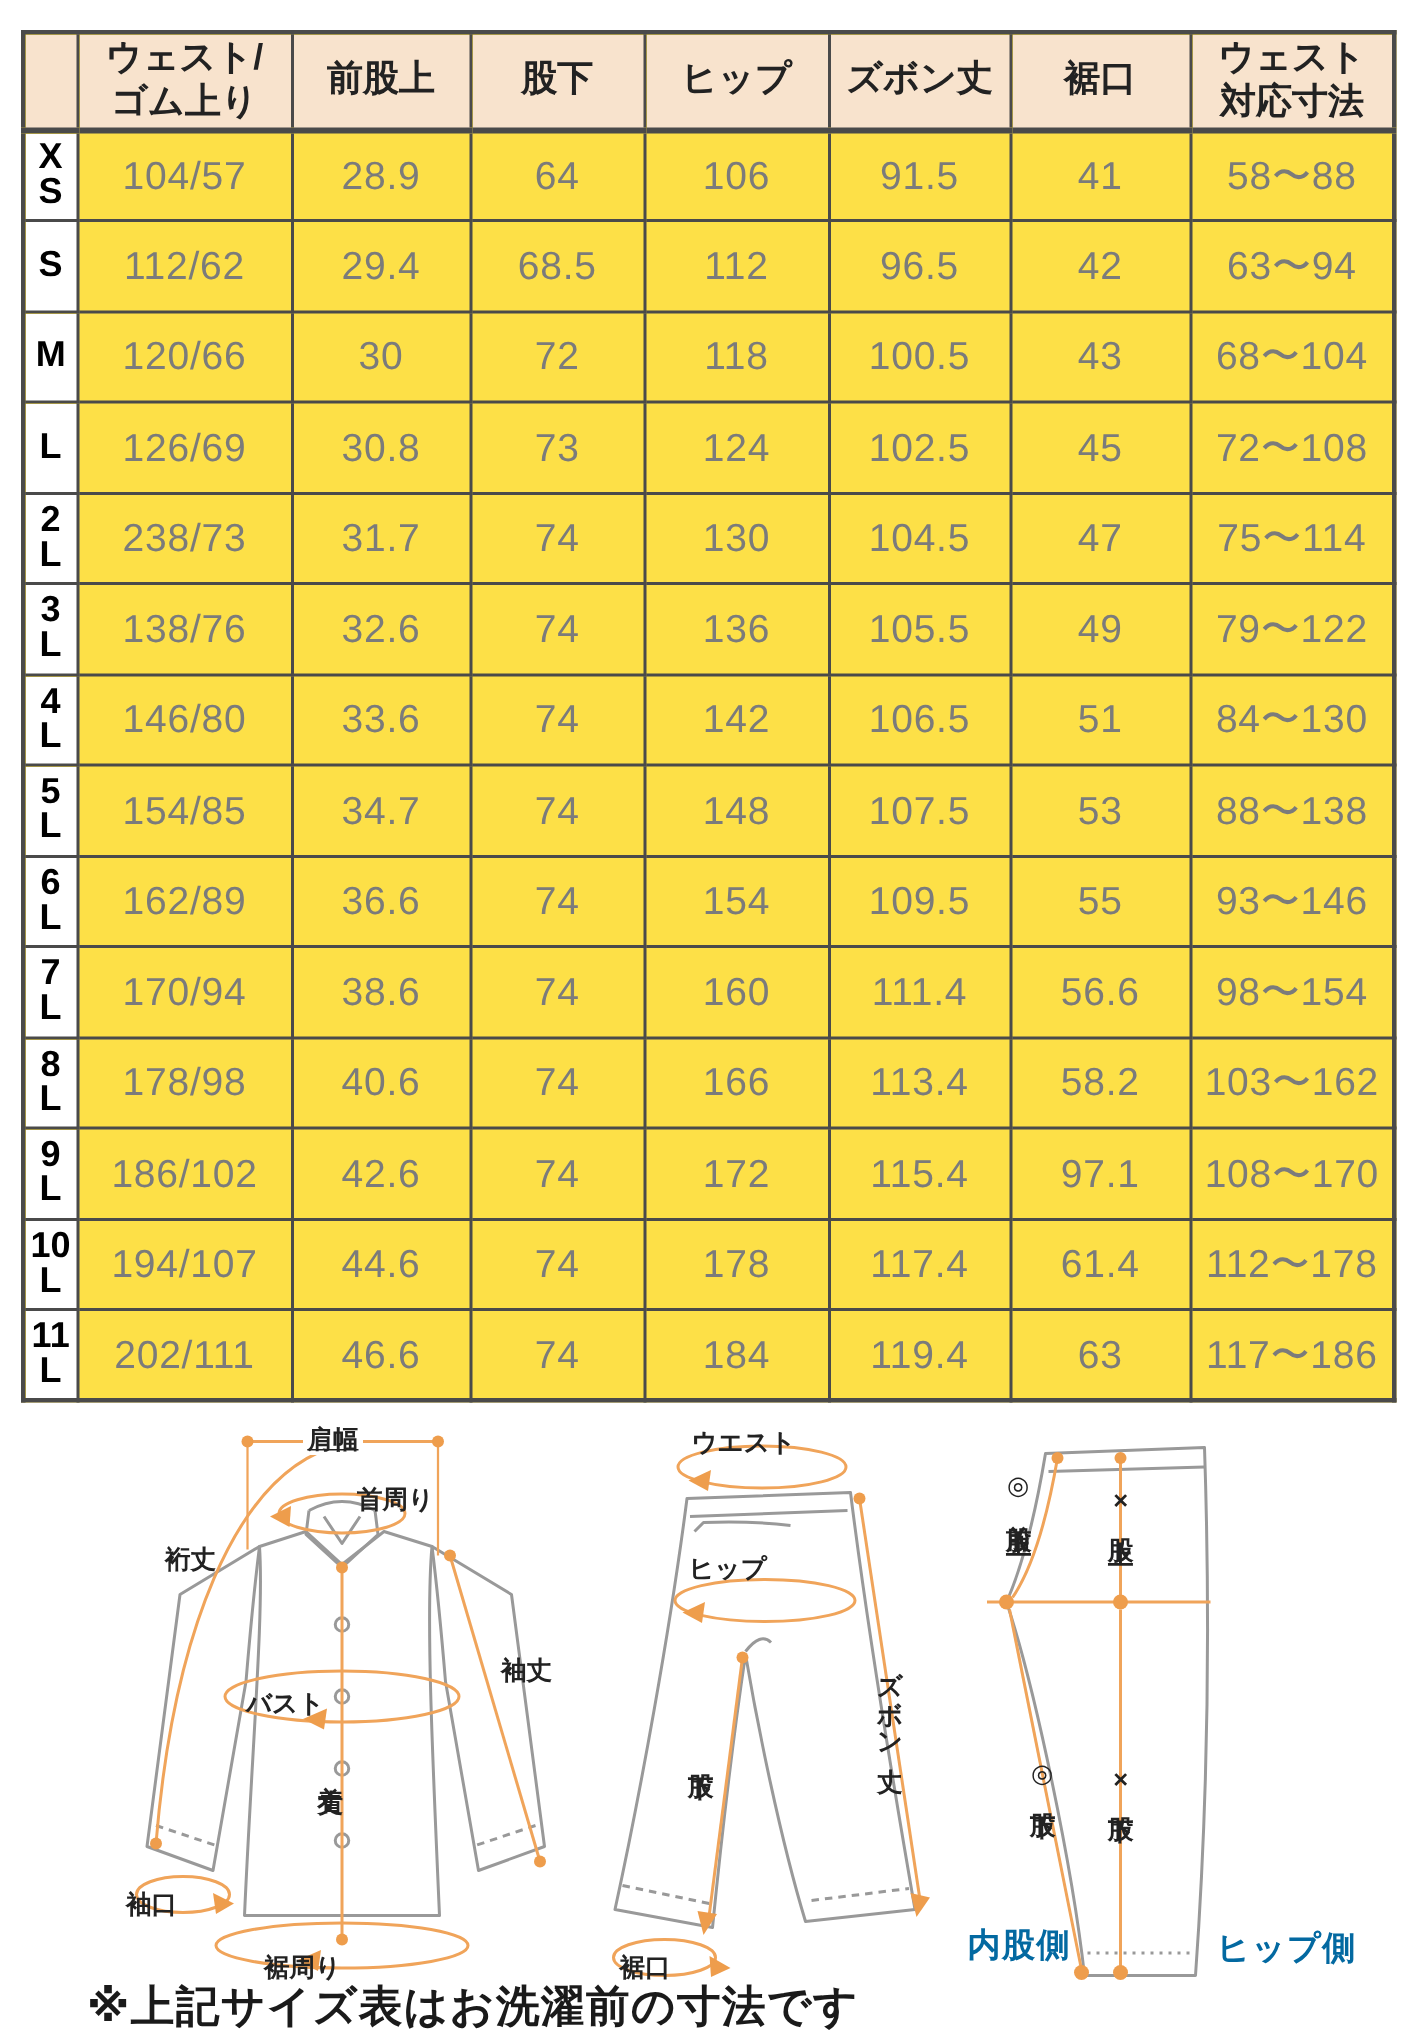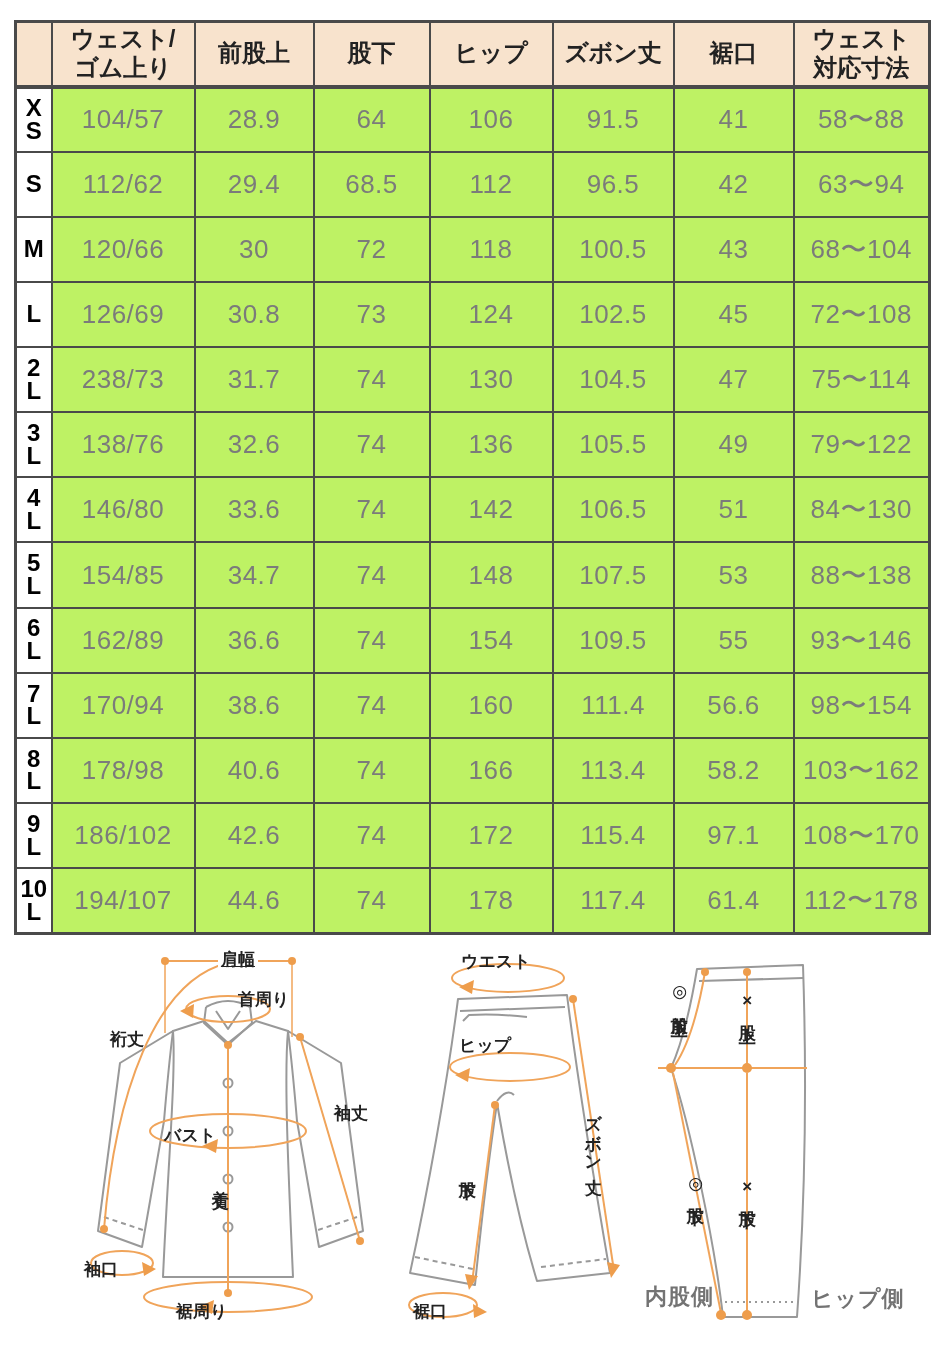--- a/index.html
+++ b/index.html
@@ -6,21 +6,21 @@
   body {
     width:940px; height:1360px; background:#ffffff; position:relative;
     font-family:"Liberation Sans","DejaVu Sans",sans-serif;
     -webkit-font-smoothing:antialiased;
   }
   .page { position:absolute; inset:0; overflow:hidden; }
 
   
   table.size {
     position:absolute; left:14px; top:20px; width:914px; height:915px;
-    border-collapse:collapse; table-layout:fixed; background:#bef264;
+    border-collapse:collapse; table-layout:fixed; background:#fde047;
     border:3px solid #4a4a4a;
   }
   table.size th, table.size td {
     border:2px solid #4a4a4a; text-align:center; vertical-align:middle; padding:0;
     overflow:hidden;
   }
   table.size thead tr { height:65px; }
   table.size thead th {
     background:#f8e3cd; color:#222; font-weight:bold; font-size:24px;
     line-height:1.2; white-space:pre-line; border-bottom-width:4px;
@@ -36,21 +36,21 @@
   .diagram { position:absolute; }
   .dlabel {
     position:absolute; font-weight:bold; font-size:17px; color:#222;
     line-height:1.1; white-space:nowrap;
   }
   .vlabel {
     writing-mode:vertical-rl; text-orientation:upright; letter-spacing:2px;
     white-space:nowrap;
   }
   .onLine { background:#fff; padding:0 3px; }
-  .gray-label { color:#737373; font-size:22px; letter-spacing:1px; }
+  .gray-label { color:#0369a1; font-size:22px; letter-spacing:1px; }
 
   .note {
     position:absolute; left:58px; top:1318px; font-size:29px; font-weight:bold;
     color:#1a1a1a; letter-spacing:1px;
   }
 </style>
 </head>
 <body>
 
 <div class="page">
@@ -214,20 +214,31 @@
       <th class="size-cell">10
 L</th>
       <td class="val">194/107</td>
       <td class="val">44.6</td>
       <td class="val">74</td>
       <td class="val">178</td>
       <td class="val">117.4</td>
       <td class="val">61.4</td>
       <td class="val">112〜178</td>
     </tr>
+        <tr>
+      <th class="size-cell">11
+L</th>
+      <td class="val">202/111</td>
+      <td class="val">46.6</td>
+      <td class="val">74</td>
+      <td class="val">184</td>
+      <td class="val">119.4</td>
+      <td class="val">63</td>
+      <td class="val">117〜186</td>
+    </tr>
       </tbody>
   </table>
 
   <div class="diagram" style="left:60px; top:945px; width:340px; height:385px;">
     <svg width="340" height="385" viewBox="0 0 340 385">
       <g stroke="#999999" stroke-width="2" fill="#ffffff" stroke-linejoin="round">
         <path d="M113,86 L60,118 L38,286 L82,302 L104,176 C107,140 110,110 113,86 Z"></path>
         <path d="M228,86 L281,118 L303,286 L259,302 L237,176 C234,140 231,110 228,86 Z"></path>
         <path d="M113,86 C116,130 108,220 103,332 L233,332 C228,220 224,130 228,86 L196,76 L168,98 L144,76 Z"></path>
         <path d="M146,62 Q168,50 190,62" fill="none"></path>
@@ -260,21 +271,21 @@
         <circle cx="168" cy="100" r="4"></circle>
           <circle cx="168" cy="348" r="4"></circle>
         <circle cx="240" cy="92" r="4"></circle>
           <circle cx="300" cy="296" r="4"></circle>
         <polygon points="120,66 134,59 133,73"></polygon>
         <polygon points="142,201 158,194 156,208"></polygon>
         <polygon points="96,324 82,317 84,331"></polygon>
         <polygon points="138,362 154,355 152,369"></polygon>
       </g>
     </svg>
-    <div class="dlabel onLine" style="left:158px; top:6px;text-decoration:underline;">肩幅</div>
+    <div class="dlabel onLine" style="left:142px; top:6px;text-decoration:underline;">肩幅</div>
     <div class="dlabel" style="left:178px; top:46px;">首周り</div>
     <div class="dlabel" style="left:50px;  top:86px;">裄丈</div>
     <div class="dlabel" style="left:104px; top:182px;">バスト</div>
     <div class="dlabel vlabel" style="left:150px; top:232px;">着丈</div>
     <div class="dlabel" style="left:274px; top:160px;">袖丈</div>
     <div class="dlabel" style="left:24px;  top:316px;">袖口</div>
     <div class="dlabel" style="left:116px; top:358px;">裾周り</div>
   </div>
 
   <div class="diagram" style="left:395px; top:945px; width:255px; height:385px;">
@@ -335,14 +346,15 @@
       </g>
     </svg>
     <div class="dlabel vlabel" style="left:24px; top:36px;">◎前股上</div>
     <div class="dlabel vlabel" style="left:92px; top:46px;">×股上</div>
     <div class="dlabel vlabel" style="left:40px; top:228px;">◎股下</div>
     <div class="dlabel vlabel" style="left:92px; top:232px;">×股下</div>
     <div class="dlabel gray-label" style="left:0px;   top:340px;">内股側</div>
     <div class="dlabel gray-label" style="left:166px; top:342px;">ヒップ側</div>
   </div>
 
+  <div class="note">※上記サイズ表はお洗濯前の寸法です</div>
 
 </div>
 
 </body></html>

